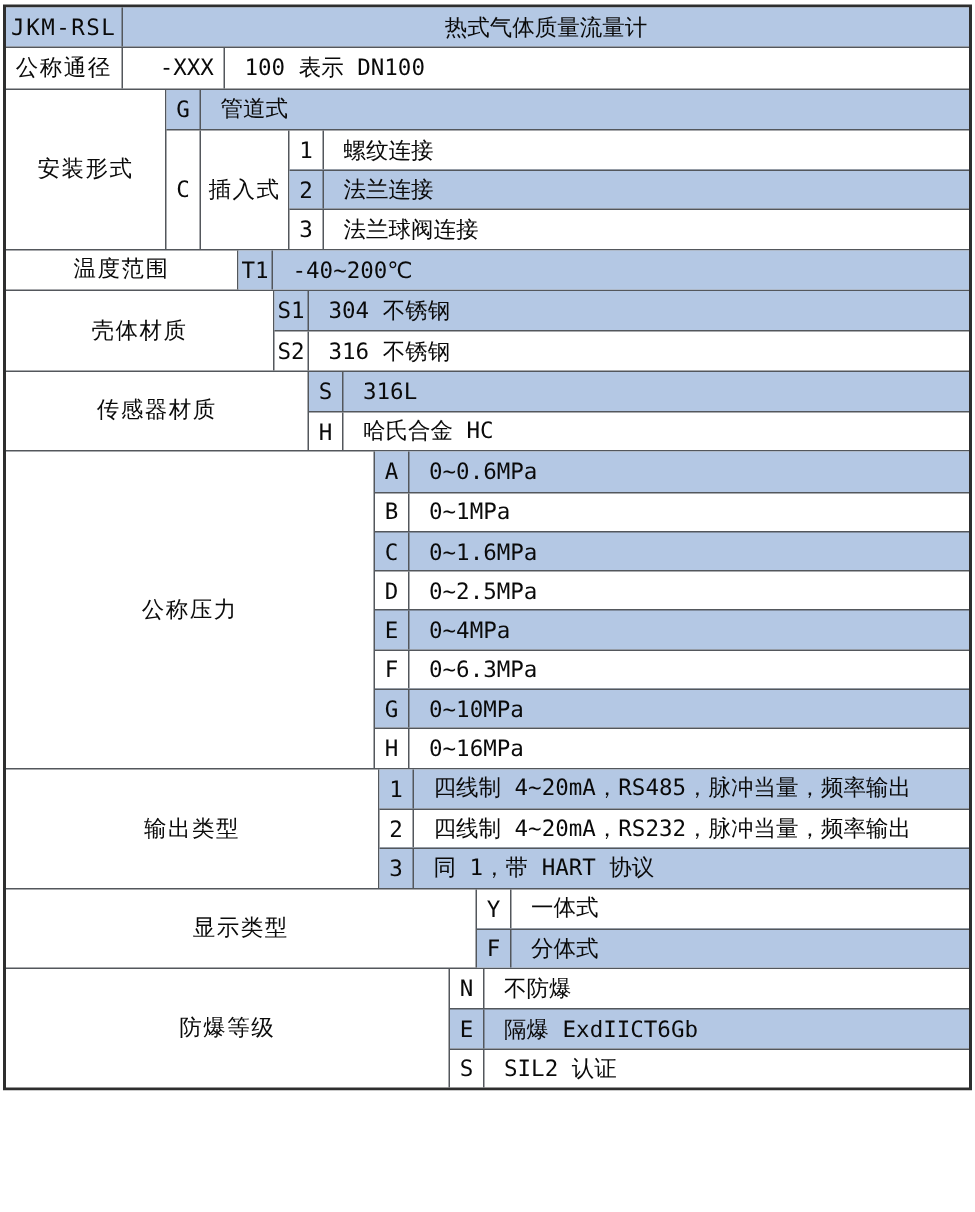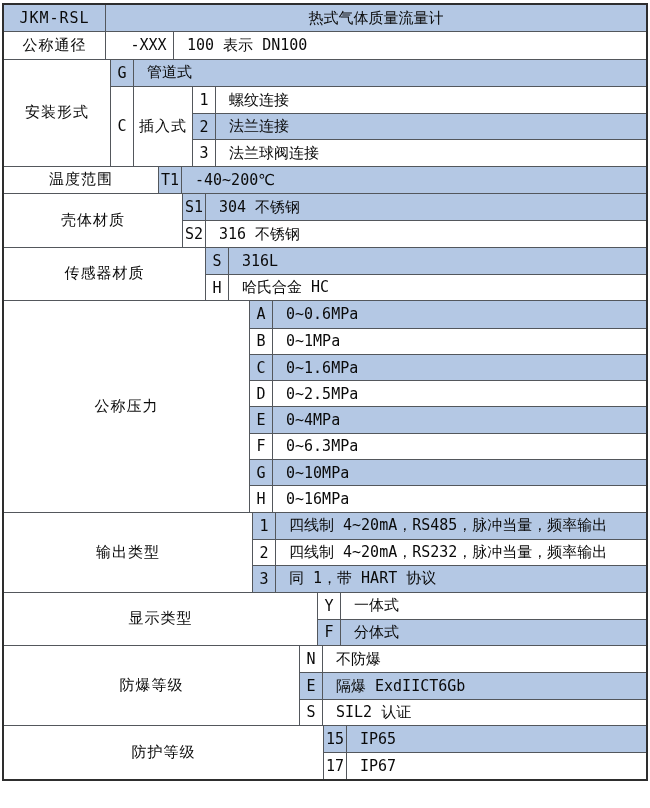--- a/index.html
+++ b/index.html
@@ -50,21 +50,21 @@
   .sub{display:flex;align-items:stretch;}
   .ins{
     flex:0 0 59px;width:59px;
     border-right:1px solid var(--ln);
     display:flex;align-items:center;justify-content:center;
     letter-spacing:1px;
   }
   .sb{flex:1 1 auto;display:flex;flex-direction:column;min-width:0;}
   .b{background:var(--blue);}
   
-  .w79{width:102px;text-align:right;}  .w131{width:107px;} .w155{width:155px;} .w179{width:179px;}
+  .w79{width:78px;text-align:right;}  .w131{width:107px;} .w155{width:155px;} .w179{width:179px;}
   .w202{width:202px;} .w226{width:246px;} .w249{width:249px;} .w273{width:314px;}
   .w296{width:296px;} .w320{width:320px;}
 </style>
 </head>
 <body>
 
 <div class="tbl">
 
   <div class="grp b">
     <div class="lbl w79">JKM-RSL</div>
@@ -232,27 +232,14 @@
         <div class="code">E</div>
         <div class="val">隔爆 ExdIICT6Gb</div>
       </div>
       <div class="r">
         <div class="code">S</div>
         <div class="val">SIL2 认证</div>
       </div>
     </div>
   </div>
 
-  <div class="grp">
-    <div class="lbl w320">防护等级</div>
-    <div class="gb">
-      <div class="r b">
-        <div class="code">15</div>
-        <div class="val">IP65</div>
-      </div>
-      <div class="r">
-        <div class="code">17</div>
-        <div class="val">IP67</div>
-      </div>
-    </div>
-  </div>
 
 </div>
 
 </body></html>

